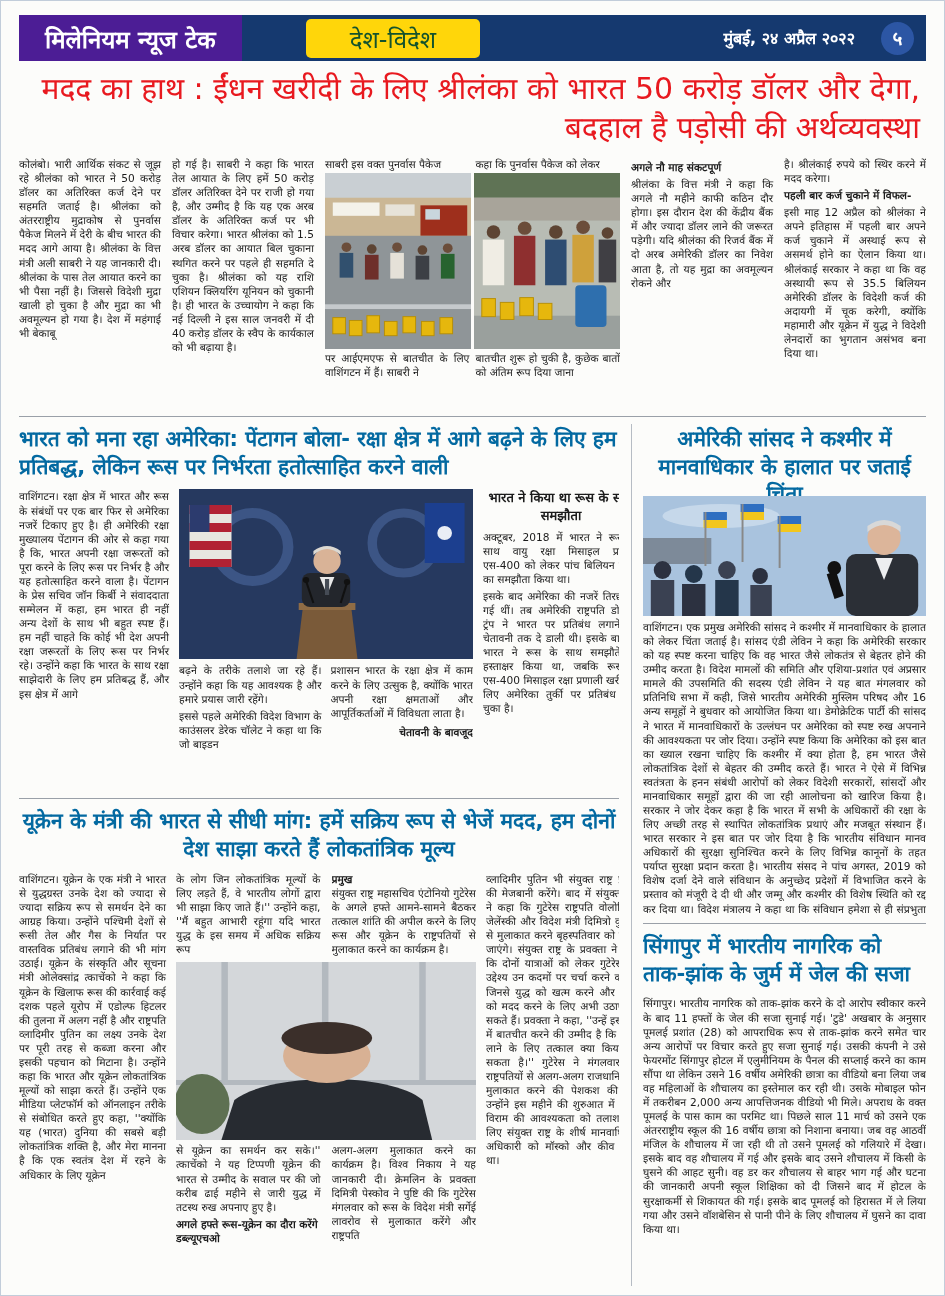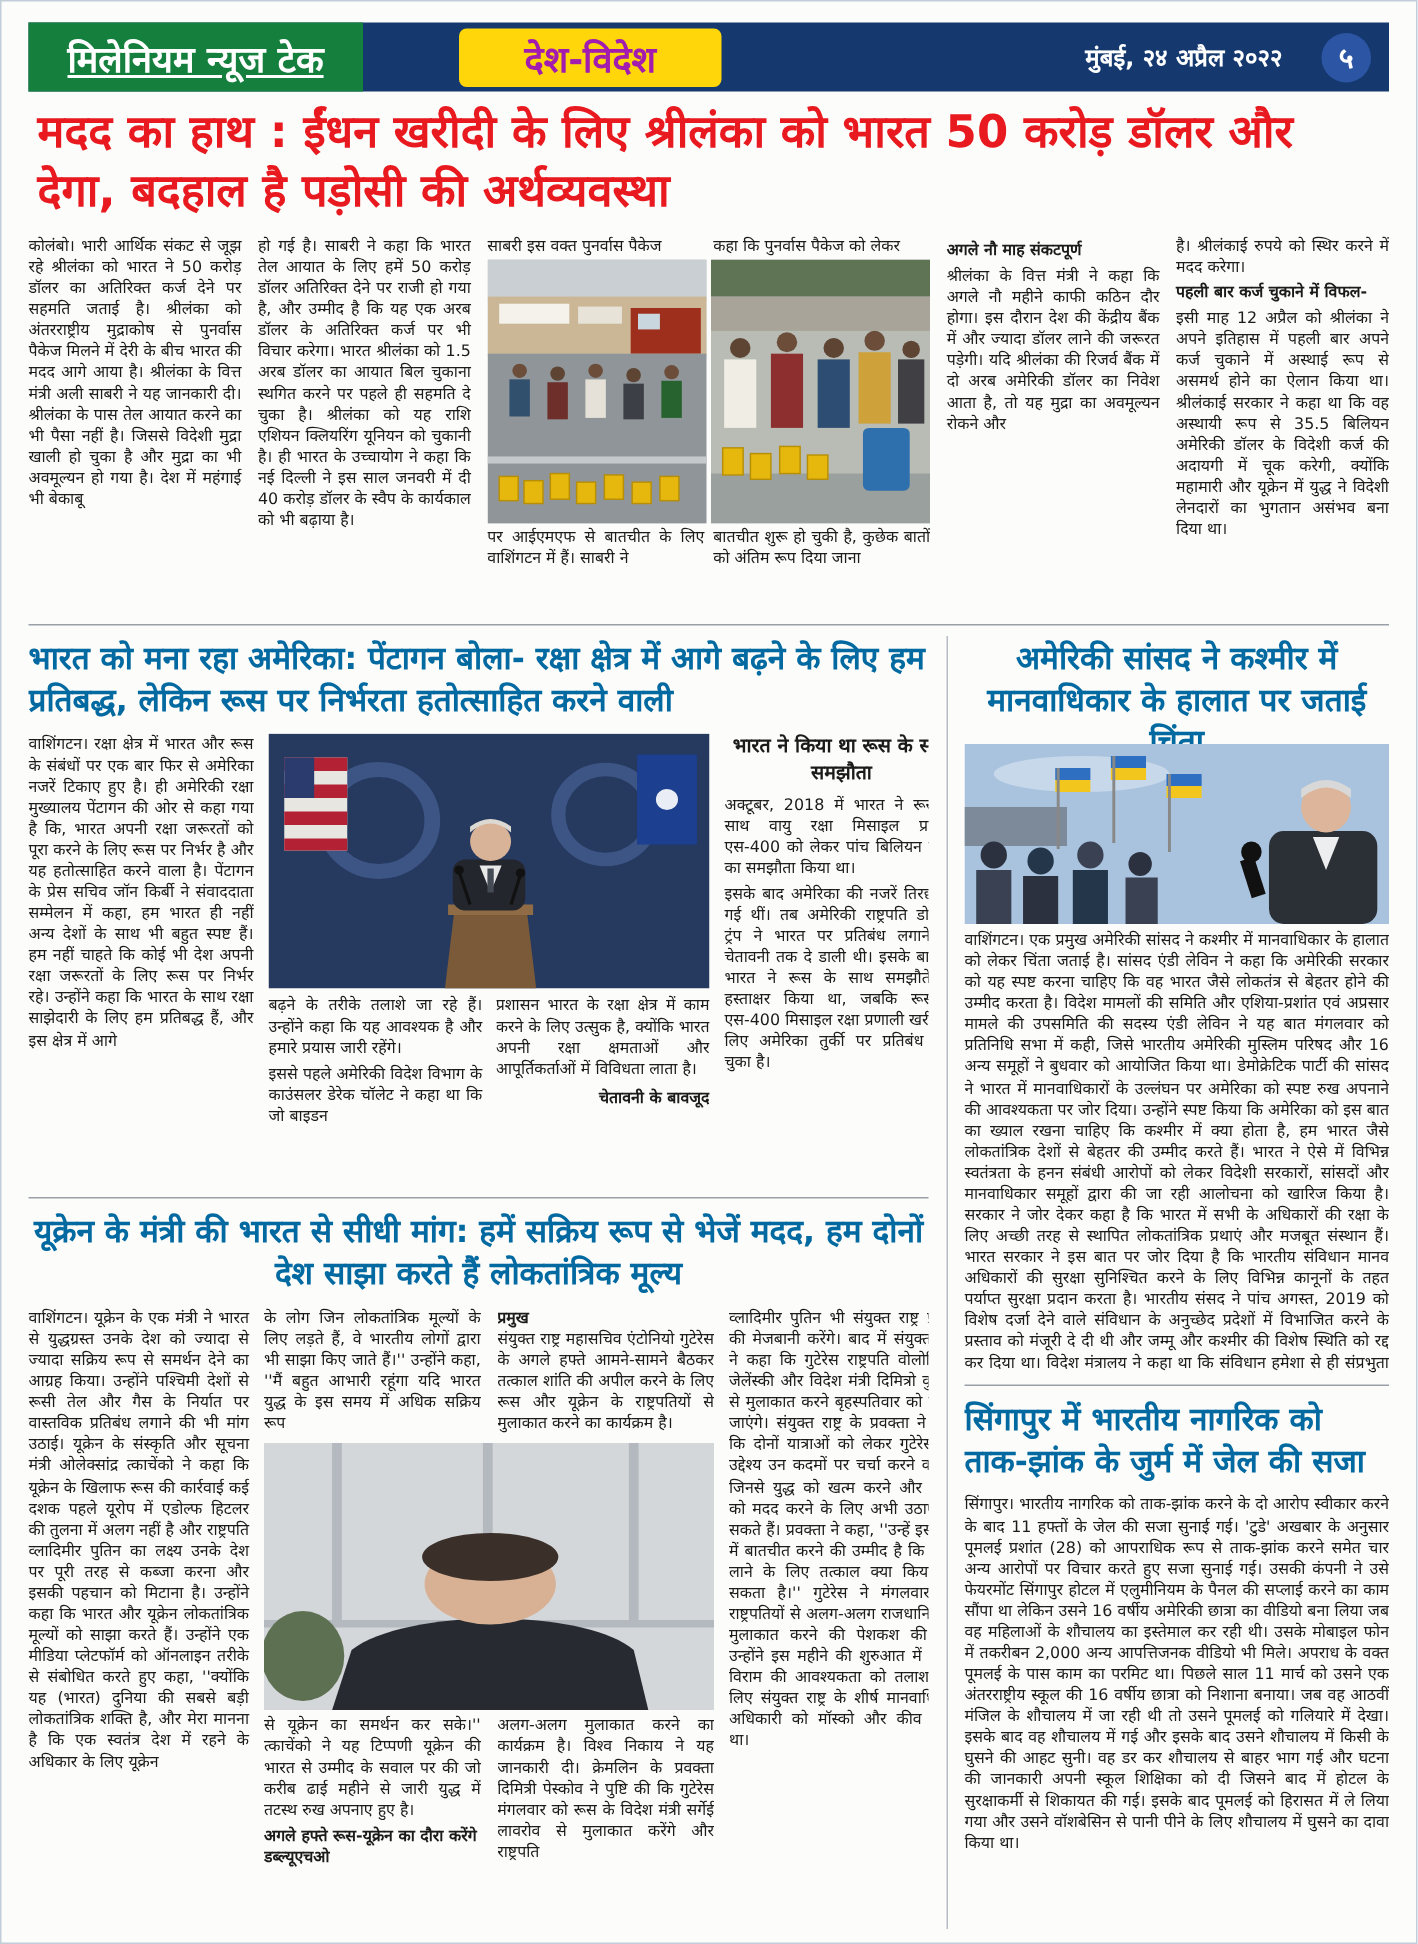--- a/index.html
+++ b/index.html
@@ -6,42 +6,42 @@
   html,body { background:#dce4ee; }
   .page {
     width:945px; height:1296px; margin:0 auto; position:relative;
     background:#fcfcfa; padding:14px 18px 8px;
     font-family:"DejaVu Sans","Liberation Sans",sans-serif;
     color:#1b1b1b; overflow:hidden; border:1px solid #c2cdda;
   }
   
   .topbar { display:flex; align-items:center; background:#15396f; height:46px; }
   .masthead {
-    background:#15803d; color:#fff; font-weight:700; font-size:24px;
-    height:100%; display:flex; align-items:center; padding:0 26px; white-space:nowrap;text-decoration:underline;
+    background:#4c1d95; color:#fff; font-weight:700; font-size:24px;
+    height:100%; display:flex; align-items:center; padding:0 26px; white-space:nowrap;
   }
   .section-badge {
-    background:#ffd60a; color:#a21caf; font-weight:700; font-size:24px;
+    background:#ffd60a; color:#14532d; font-weight:400; font-size:24px;
     padding:3px 44px; border-radius:5px; margin-left:64px; white-space:nowrap;
   }
   .dateline { color:#fff; font-size:16px; font-weight:600; margin-left:auto; margin-right:26px; white-space:nowrap;text-align:center; }
   .page-num {
     width:33px; height:33px; border-radius:50%; background:#2c56a4; color:#fff;
     display:flex; align-items:center; justify-content:center;
     font-size:19px; font-weight:700; margin-right:12px; flex:0 0 auto;
   }
   
   .body-txt { font-size:10.6px; line-height:1.33; text-align:justify; }
   .body-txt p { margin:0 0 3px; }
   .subhead { font-weight:700; text-align:left; margin:3px 0; }
   .rule { border:none; border-top:1.5px solid #9aa0a8; margin:7px 0; }
   
   .lead-headline {
-    color:#e8191f; font-size:30px; line-height:1.3; font-weight:700;
-    text-align:left; padding:8px 6px 10px; max-height:98px; overflow:hidden;
+    color:#e8191f; font-size:30px; line-height:1.3; font-weight:400;
+    text-align:right; padding:8px 6px 10px; max-height:98px; overflow:hidden;
   }
   .lead-cols {
     display:grid; grid-template-columns:1fr 1fr 2.08fr 1fr 1fr; gap:11px;
     height:252px; overflow:hidden;
   }
   .lead-photo-wrap { display:flex; flex-direction:column; overflow:hidden; }
   .photo-toplines, .photo-captions { display:flex; gap:6px; }
   .photo-toplines span, .photo-captions span { width:50%; display:block; }
   .photo-pair { display:flex; gap:3px; height:176px; margin:2px 0 2px; }
   .photo-pair .ph { width:50%; height:100%; }

